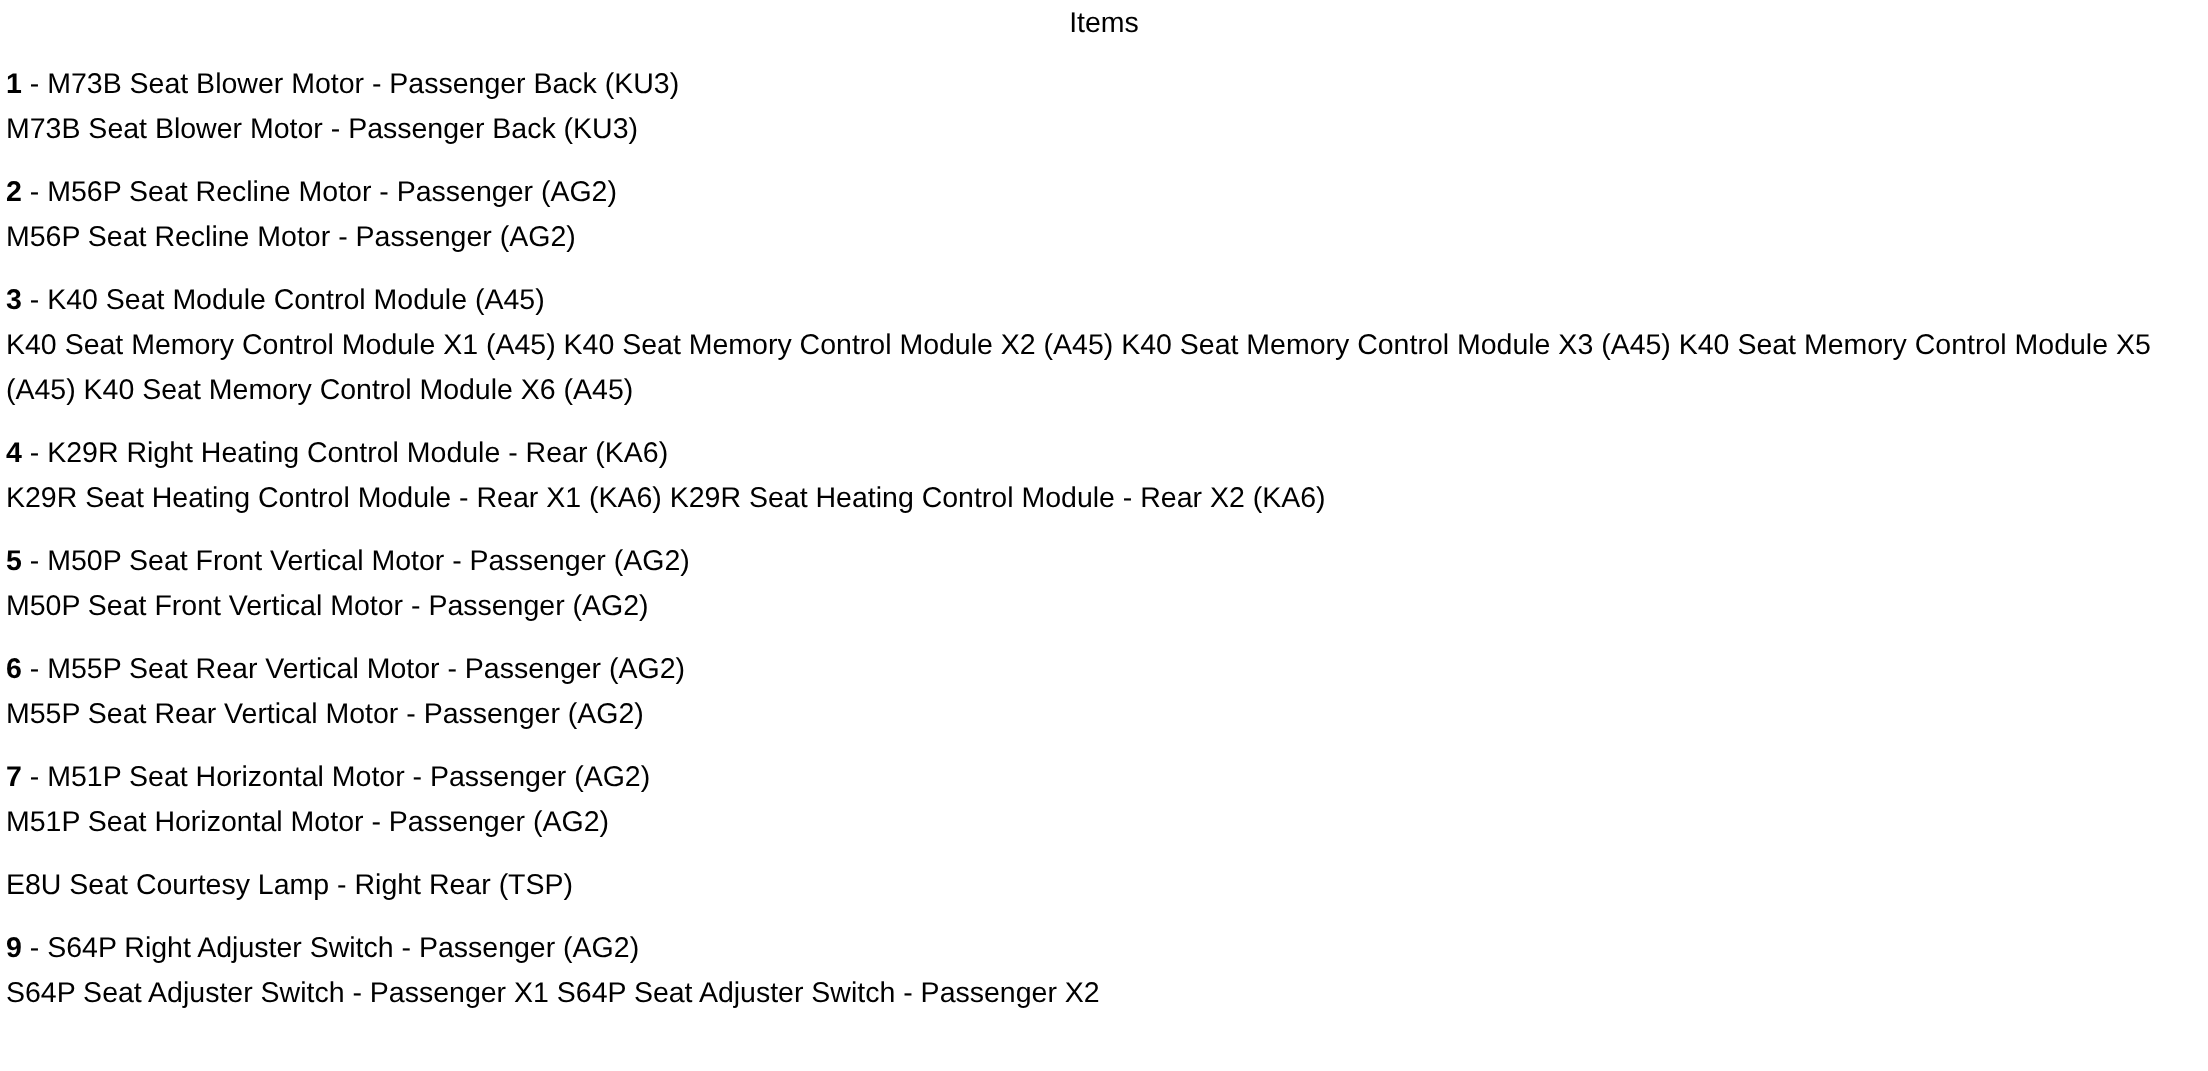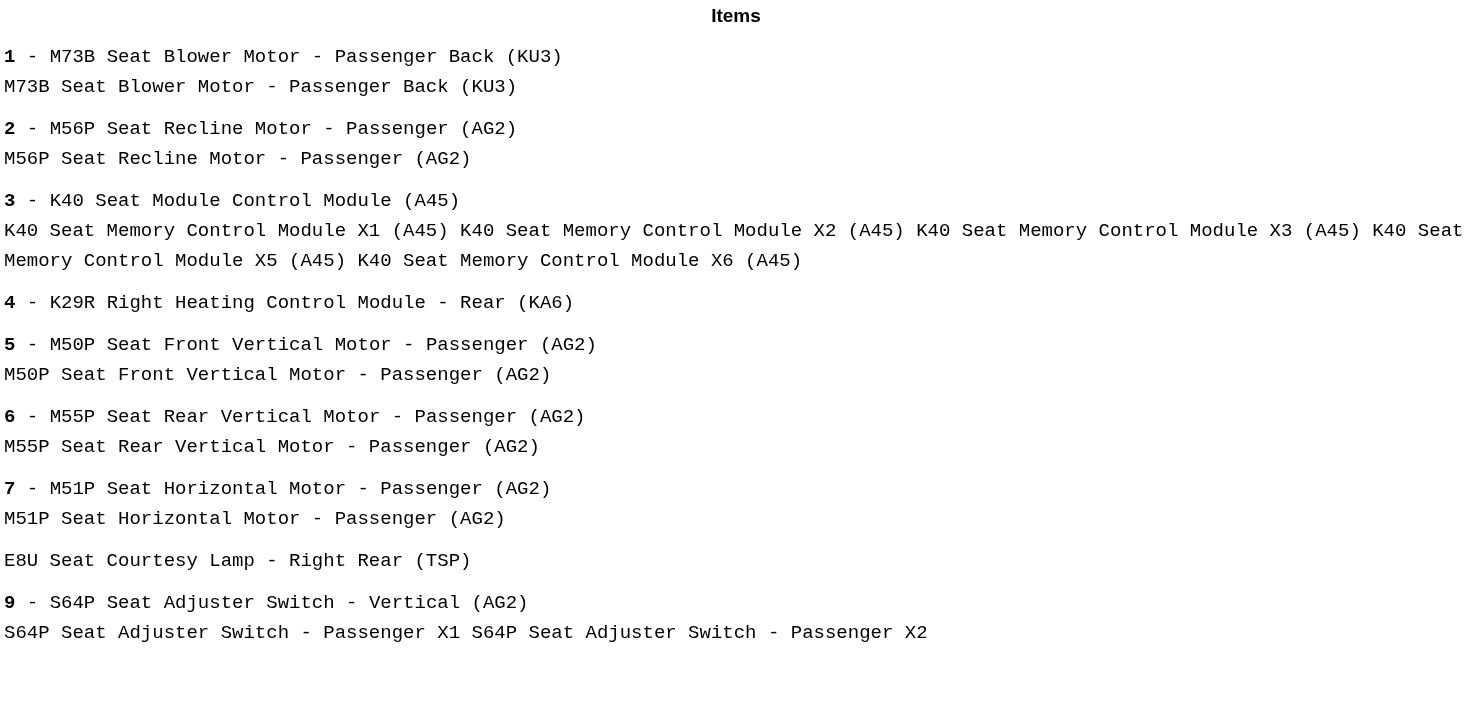--- a/index.html
+++ b/index.html
@@ -11,35 +11,34 @@
   body {
     width: 1472px;
     height: 714px;
     overflow: hidden;
     font-family: "Liberation Sans", "DejaVu Sans", sans-serif;
     font-size: 19px;
     line-height: 30px;
   }
   .page-title {
     text-align: center;
-    font-weight: bold;
+    font-weight: normal;
     margin: 0;
     padding-top: 2px;
     font-size: 19px;
     line-height: 28px;
   }
   .items-list {
     padding: 12px 4px 0 4px;
   }
   .item {
     margin-bottom: 12px;
   }
   .item p {
     margin: 0;
-    font-family: Liberation Mono, monospace;
   }
   .item-heading b {
     font-weight: bold;
   }
 </style>
 </head>
 <body>
 
 <h1 class="page-title">Items</h1>
 
@@ -51,33 +50,34 @@
     <div class="item">
       <p class="item-heading"><b>2</b><span> - </span><span>M56P Seat Recline Motor - Passenger (AG2)</span></p>
       <p class="item-detail">M56P Seat Recline Motor - Passenger (AG2)</p>
     </div>
     <div class="item">
       <p class="item-heading"><b>3</b><span> - </span><span>K40 Seat Module Control Module (A45)</span></p>
       <p class="item-detail">K40 Seat Memory Control Module X1 (A45) K40 Seat Memory Control Module X2 (A45) K40 Seat Memory Control Module X3 (A45) K40 Seat Memory Control Module X5 (A45) K40 Seat Memory Control Module X6 (A45)</p>
     </div>
     <div class="item">
       <p class="item-heading"><b>4</b><span> - </span><span>K29R Right Heating Control Module - Rear (KA6)</span></p>
+      <p class="item-detail">K29R Seat Heating Control Module - Rear X1 (KA6) K29R Seat Heating Control Module - Rear X2 (KA6)</p>
     </div>
     <div class="item">
       <p class="item-heading"><b>5</b><span> - </span><span>M50P Seat Front Vertical Motor - Passenger (AG2)</span></p>
       <p class="item-detail">M50P Seat Front Vertical Motor - Passenger (AG2)</p>
     </div>
     <div class="item">
       <p class="item-heading"><b>6</b><span> - </span><span>M55P Seat Rear Vertical Motor - Passenger (AG2)</span></p>
       <p class="item-detail">M55P Seat Rear Vertical Motor - Passenger (AG2)</p>
     </div>
     <div class="item">
       <p class="item-heading"><b>7</b><span> - </span><span>M51P Seat Horizontal Motor - Passenger (AG2)</span></p>
       <p class="item-detail">M51P Seat Horizontal Motor - Passenger (AG2)</p>
     </div>
     <div class="item">
       <p class="item-detail">E8U Seat Courtesy Lamp - Right Rear (TSP)</p>
     </div>
     <div class="item">
-      <p class="item-heading"><b>9</b><span> - </span><span>S64P Seat Adjuster Switch - Vertical (AG2)</span></p>
+      <p class="item-heading"><b>9</b><span> - </span><span>S64P Right Adjuster Switch - Passenger (AG2)</span></p>
       <p class="item-detail">S64P Seat Adjuster Switch - Passenger X1 S64P Seat Adjuster Switch - Passenger X2</p>
     </div>
   </div>
 
 </body></html>

